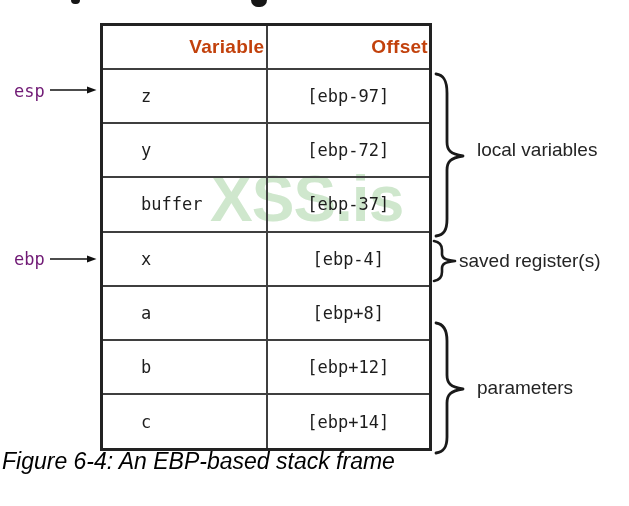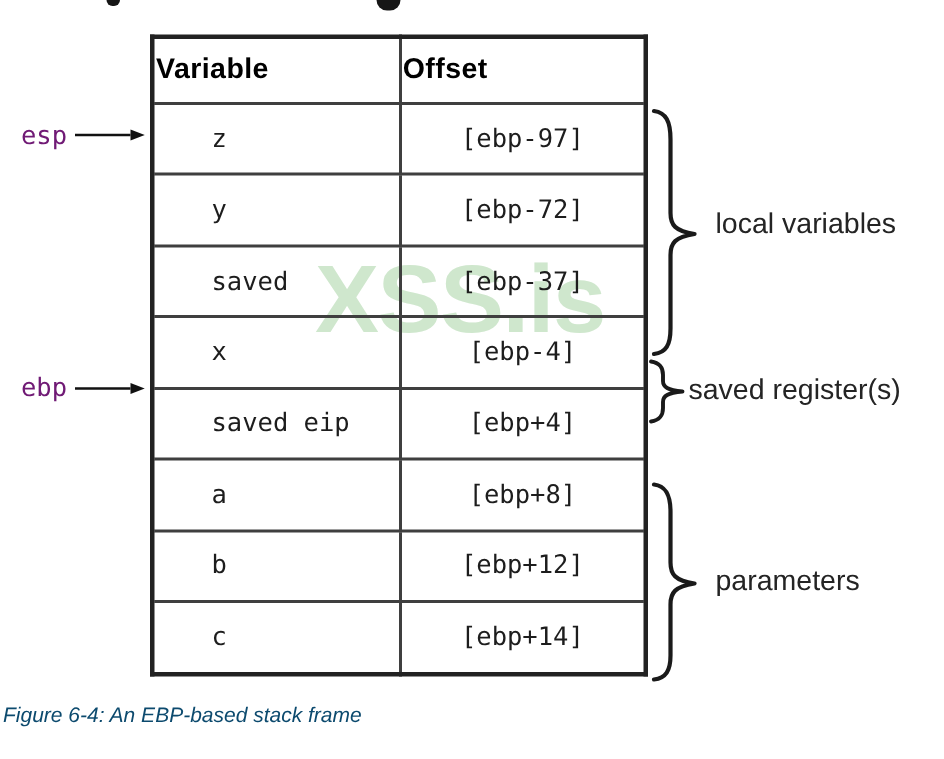--- a/index.html
+++ b/index.html
@@ -23,23 +23,23 @@
   
   table.frame {
     position:absolute; left:100px; top:23px; z-index:2;
     width:329px; height:428px;
     border-collapse:collapse; table-layout:fixed;
     background:transparent;
     border:3px solid #222222;
   }
   table.frame th, table.frame td { border:2px solid #3f3f3f; background:transparent; }
   table.frame th {
-    height:40px; text-align:left; vertical-align:middle;
+    height:40px; text-align:right; vertical-align:middle;
     font-family:"Liberation Sans", sans-serif; font-weight:bold;
-    font-size:19px; letter-spacing:0.3px; color:#000000;
+    font-size:19px; letter-spacing:0.3px; color:#c2410c;
   }
   table.frame td {
     font-family:"DejaVu Sans Mono", monospace; font-size:17px;
     color:#1d1d1d; vertical-align:middle;
   }
   td.var { text-align:left; padding-left:38px; }
   td.off { text-align:center; }
 
   
   .reg-label {
@@ -58,23 +58,23 @@
     position:absolute; z-index:3; white-space:nowrap;
     font-family:"Liberation Sans", sans-serif; font-size:19px;
     line-height:22px; color:#242424; font-weight:normal;
   }
   .group-label.g0 { left:477px; top:139px; }
   .group-label.g1 { left:459px; top:250px; }
   .group-label.g2 { left:477px; top:377px; }
 
   
   .caption {
-    position:absolute; left:2px; top:468px; z-index:3;
+    position:absolute; left:2px; top:448px; z-index:3;
     font-family:"Liberation Sans", sans-serif; font-style:italic;
-    font-size:14px; color:#0c4a6e; white-space:nowrap;
+    font-size:23px; color:#000000; white-space:nowrap;
   }
 </style>
 </head>
 <body>
 
 <div class="stage">
 
   <div class="crop-mark m1"></div>
   <div class="crop-mark m2"></div>
 
@@ -94,30 +94,26 @@
     <tbody>
       <tr>
         <td class="var">z</td>
         <td class="off">[ebp-97]</td>
       </tr>
       <tr>
         <td class="var">y</td>
         <td class="off">[ebp-72]</td>
       </tr>
       <tr>
-        <td class="var">saved</td>
+        <td class="var">buffer</td>
         <td class="off">[ebp-37]</td>
       </tr>
       <tr>
         <td class="var">x</td>
         <td class="off">[ebp-4]</td>
-      </tr>
-      <tr>
-        <td class="var">saved eip</td>
-        <td class="off">[ebp+4]</td>
       </tr>
       <tr>
         <td class="var">a</td>
         <td class="off">[ebp+8]</td>
       </tr>
       <tr>
         <td class="var">b</td>
         <td class="off">[ebp+12]</td>
       </tr>
       <tr>

